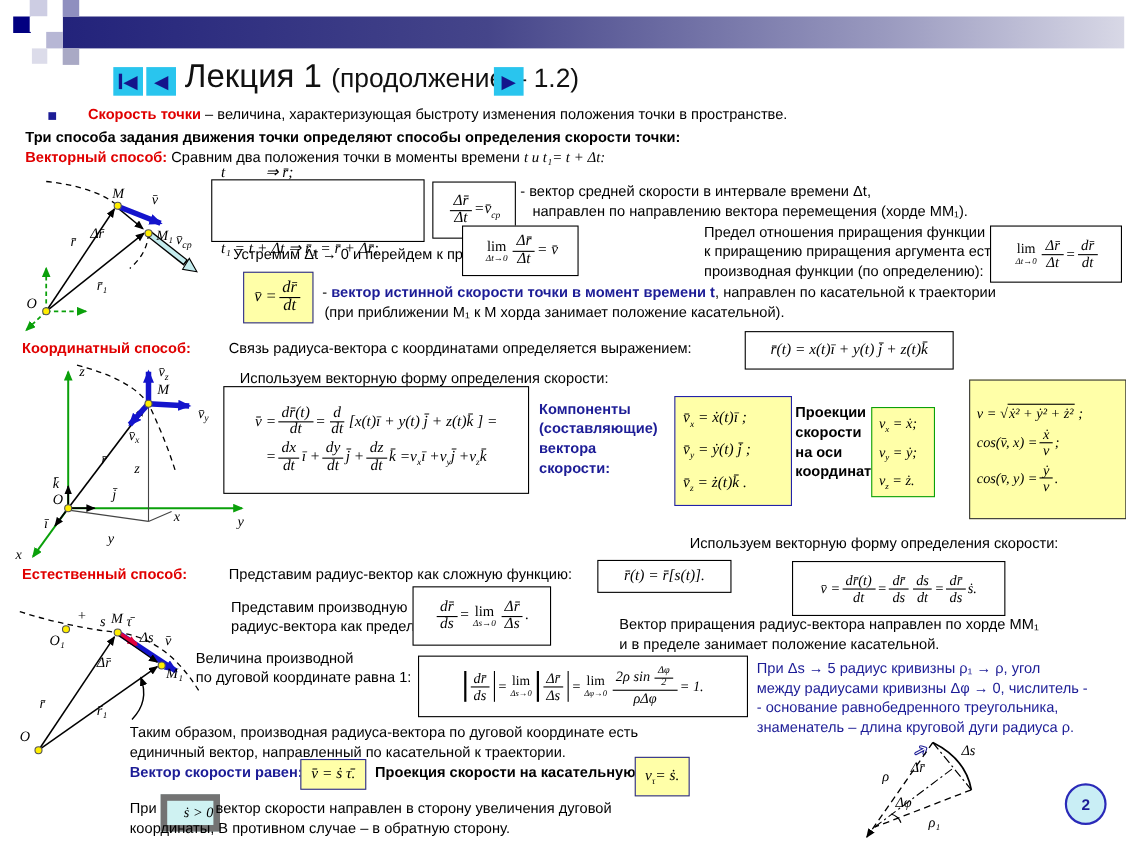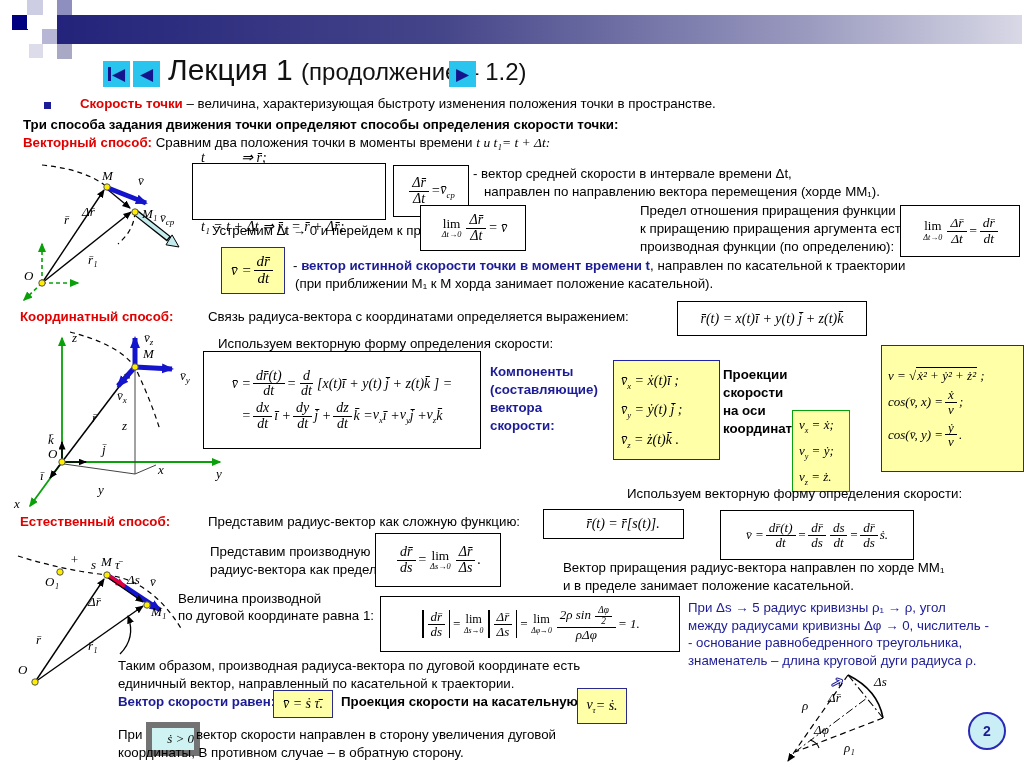--- a/index.html
+++ b/index.html
@@ -276,21 +276,21 @@
     <div><span class="ft">v̄<sub>x</sub></span><span class="ft"> = ẋ(t)ī ;</span></div>
     <div><span class="ft">v̄<sub>y</sub></span><span class="ft"> = ẏ(t) j̄ ;</span></div>
     <div><span class="ft">v̄<sub>z</sub></span><span class="ft"> = ż(t)k̄ .</span></div>
   </div>
   <div class="abs txt b green" style="left:723px;top:366px;line-height:18px;">
     <div>Проекции</div>
     <div>скорости</div>
     <div>на оси</div>
     <div>координат:</div>
   </div>
-  <div class="abs ybox col formula" style="left:792px;top:370px;width:50px;height:80px;border:1.5px solid #0aa00a;align-items:flex-start;padding-left:6px;font-size:13px;line-height:1.95;margin-top:40px;">
+  <div class="abs ybox col formula" style="left:792px;top:370px;width:50px;height:80px;border:1.5px solid #0aa00a;align-items:flex-start;padding-left:6px;font-size:13px;line-height:1.95;">
     <div><span class="ft">v<sub>x</sub></span><span class="ft"> = ẋ;</span></div>
     <div><span class="ft">v<sub>y</sub></span><span class="ft"> = ẏ;</span></div>
     <div><span class="ft">v<sub>z</sub></span><span class="ft"> = ż.</span></div>
   </div>
   <div class="abs ybox col formula" style="left:881px;top:345px;width:135px;height:125px;border:1.5px solid #333;align-items:flex-start;padding-left:6px;font-size:13px;">
     <div><span class="ft">v = </span><span class="ft">√</span><span class="rad">ẋ² + ẏ² + ż²</span><span class="ft"> ;</span></div>
     <div style="display:flex;align-items:center;margin-top:4px;">
         <span class="ft">cos(v̄, x) = </span>
         <span class="frac">
           <span class="num"><span class="ft">ẋ</span></span>
@@ -304,21 +304,21 @@
           <span class="num"><span class="ft">ẏ</span></span>
           <span class="den"><span class="ft">v</span></span>
         </span>
         <span class="ft">.</span>
       </div>
   </div>
 
   <div class="abs txt" style="left:627px;top:486px;">Используем векторную форму определения скорости:</div>
   <div class="abs txt b red" style="left:20px;top:514px;">Естественный способ:</div>
   <div class="abs txt" style="left:208px;top:514px;">Представим радиус-вектор как сложную функцию:</div>
-  <div class="abs wbox formula" style="left:543px;top:509px;width:120px;height:28px;font-size:14px;padding-left:19px;">
+  <div class="abs wbox formula" style="left:543px;top:509px;width:120px;height:28px;font-size:14px;">
       <span class="ft">r̄(t) = r̄[s(t)].</span>
     </div>
   <div class="abs wbox formula" style="left:720px;top:510px;width:192px;height:48px;font-size:13px;">
       <span class="ft">v̄ = </span>
       <span class="frac">
         <span class="num"><span class="ft">dr̄(t)</span></span>
         <span class="den"><span class="ft">dt</span></span>
       </span>
       <span class="ft">= </span>
       <span class="frac">

